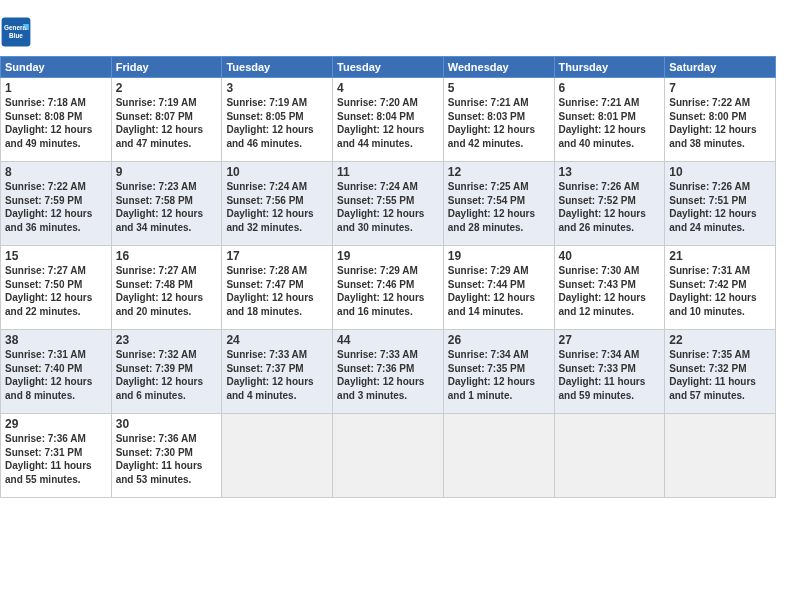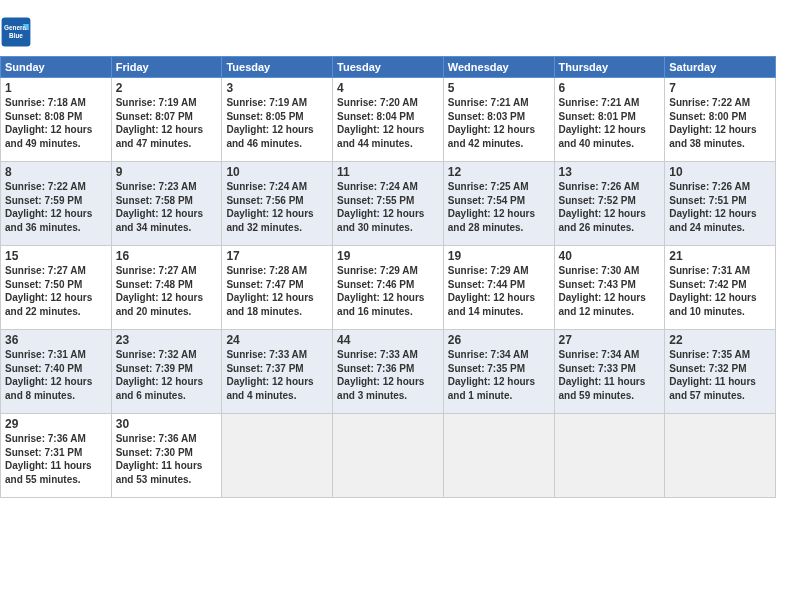--- a/index.html
+++ b/index.html
@@ -214,21 +214,21 @@
             <span class="day-num">40</span>
             <div class="cell-text">Sunrise: 7:30 AM<br>Sunset: 7:43 PM<br>Daylight: 12 hours<br>and 12 minutes.</div>
           </td>
           <td>
             <span class="day-num">21</span>
             <div class="cell-text">Sunrise: 7:31 AM<br>Sunset: 7:42 PM<br>Daylight: 12 hours<br>and 10 minutes.</div>
           </td>
         </tr>
         <tr class="row-shaded">
           <td>
-            <span class="day-num">36</span>
+            <span class="day-num">38</span>
             <div class="cell-text">Sunrise: 7:31 AM<br>Sunset: 7:40 PM<br>Daylight: 12 hours<br>and 8 minutes.</div>
           </td>
           <td>
             <span class="day-num">23</span>
             <div class="cell-text">Sunrise: 7:32 AM<br>Sunset: 7:39 PM<br>Daylight: 12 hours<br>and 6 minutes.</div>
           </td>
           <td>
             <span class="day-num">24</span>
             <div class="cell-text">Sunrise: 7:33 AM<br>Sunset: 7:37 PM<br>Daylight: 12 hours<br>and 4 minutes.</div>
           </td>

